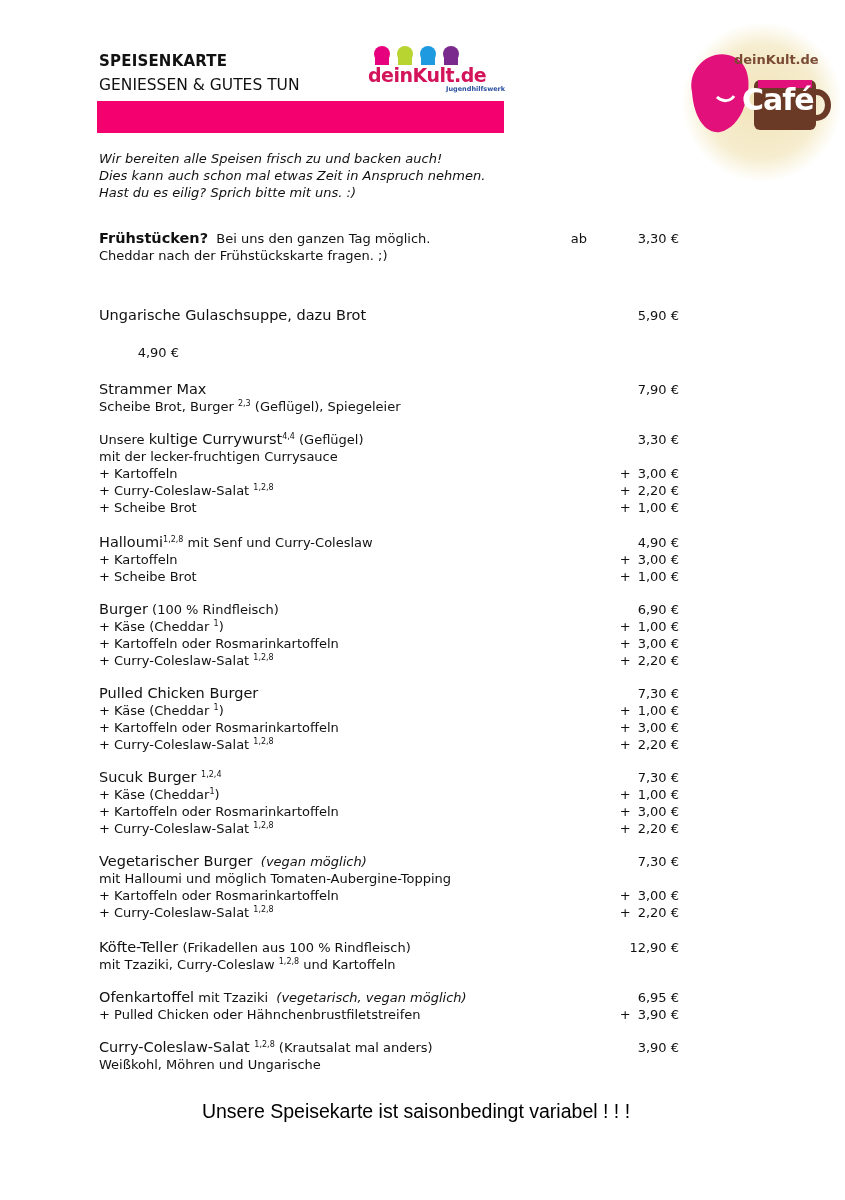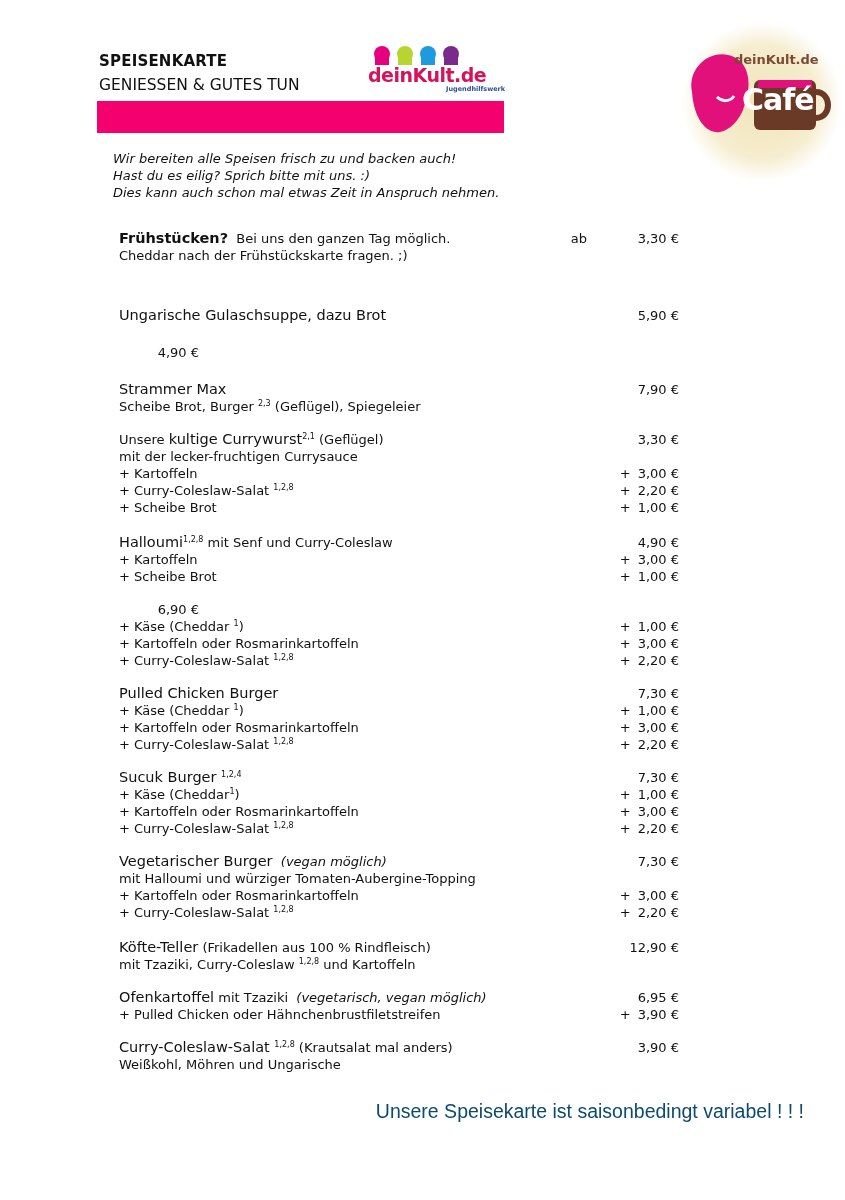--- a/index.html
+++ b/index.html
@@ -4,36 +4,36 @@
 <style>
   html, body { margin: 0; padding: 0; background: #ffffff; }
   body { width: 845px; height: 1200px; position: relative; overflow: hidden;
          font-family: "DejaVu Sans", sans-serif; color: #111; }
   .abs { position: absolute; }
   .title { left: 99px; top: 52px; font-size: 15px; font-weight: bold; letter-spacing: 0.2px; }
   .subtitle { left: 99px; top: 76px; font-size: 15.5px; }
   .pinkbar { left: 97px; top: 101px; width: 407px; height: 32px; background: #f5006f; }
   .logo1 { left: 368px; top: 42px; width: 140px; height: 56px; }
   .logo2 { left: 672px; top: 22px; width: 170px; height: 160px; }
-  .intro { left: 113px; top: 150px; font-size: 13px; font-style: italic; line-height: 17px; }
+  .intro { left: 99px; top: 150px; font-size: 13px; font-style: italic; line-height: 17px; }
   .intro div { white-space: nowrap; }
   .menu { left: 99px; top: 230px; width: 580px; font-size: 13px; }
   .item { position: relative; margin-bottom: 0; }
-  .line { display: flex; justify-content: space-between; align-items: baseline; height: 17px; line-height: 17px; white-space: nowrap; margin-left: 20px; }
+  .line { display: flex; justify-content: space-between; align-items: baseline; height: 17px; line-height: 17px; white-space: nowrap; }
   .line .txt { flex: 1; }
   .line .price { width: 80px; text-align: right; }
   .line .prefix { display: inline-block; width: 18px; text-align: left; }
   .line .ab { position: absolute; right: 92px; }
   .name-big { font-size: 14.5px; }
   sup { font-size: 8px; vertical-align: 5px; line-height: 0; }
   .it { font-style: italic; }
   .bold { font-weight: bold; font-size: 14.5px; }
   .gap-lg { height: 43px; }
-  .footer { left: 4px; width: 800px; top: 1100px; text-align: right; font-family: "Liberation Sans", sans-serif;
-            font-size: 19.5px; color: #0c4a6e; }
+  .footer { left: 16px; width: 800px; top: 1100px; text-align: center; font-family: "Liberation Sans", sans-serif;
+            font-size: 19.5px; color: #000000; }
 </style>
 </head>
 <body>
 
 <div class="abs title">SPEISENKARTE</div>
 <div class="abs subtitle">GENIESSEN &amp; GUTES TUN</div>
 <div class="abs pinkbar"></div>
 
 <div class="abs logo1">
   <svg width="140" height="56" viewBox="0 0 140 56">
@@ -67,22 +67,22 @@
     <rect x="82" y="58" width="62" height="50" rx="6" fill="#6b3a26"></rect>
     <rect x="86" y="58" width="54" height="8" fill="#e2107a"></rect>
     <path d="M144 70 C160 70 160 96 144 96" stroke="#6b3a26" stroke-width="6" fill="none"></path>
   </svg>
   <div class="abs" style="left:62px;top:30px;font-size:13px;font-weight:bold;color:#7a4a34;">deinKult.de</div>
   <div class="abs" style="left:70px;top:60px;font-size:30px;font-weight:bold;color:#ffffff;letter-spacing:-1px;">Café</div>
 </div>
 
 <div class="abs intro">
   <div>Wir bereiten alle Speisen frisch zu und backen auch!</div>
+  <div>Dies kann auch schon mal etwas Zeit in Anspruch nehmen.</div>
   <div>Hast du es eilig? Sprich bitte mit uns. :)</div>
-  <div>Dies kann auch schon mal etwas Zeit in Anspruch nehmen.</div>
 </div>
 
 <div class="abs menu">
   <div class="item">
     <div class="line">
       <span class="txt"><span class="bold">Frühstücken?</span>&nbsp; <span>Bei uns den ganzen Tag möglich.</span></span>
       <span class="ab">ab</span>
       <span class="price">3,30 €</span>
     </div>
     <div class="line">
@@ -109,21 +109,21 @@
           <span class="txt"><span class="name-big">Strammer Max</span></span>
           <span class="price">7,90 €</span>
         </div>
         <div class="line">
           <span class="txt"><span>Scheibe Brot, Burger </span><sup>2,3</sup><span> (Geflügel), Spiegeleier</span></span>
         </div>
       </div>
       <div style="height: 16px;"></div>
       <div class="item">
         <div class="line">
-          <span class="txt"><span>Unsere </span><span class="name-big">kultige Currywurst</span><sup>2,1</sup><span> (Geflügel)</span></span>
+          <span class="txt"><span>Unsere </span><span class="name-big">kultige Currywurst</span><sup>4,4</sup><span> (Geflügel)</span></span>
           <span class="price">3,30 €</span>
         </div>
         <div class="line">
           <span class="txt">mit der lecker-fruchtigen Currysauce</span>
         </div>
         <div class="line">
           <span class="txt"><span>+</span> <span>Kartoffeln</span></span>
           <span class="price"><span class="prefix">+</span><span>3,00 €</span></span>
         </div>
         <div class="line">
@@ -146,20 +146,21 @@
           <span class="price"><span class="prefix">+</span><span>3,00 €</span></span>
         </div>
         <div class="line">
           <span class="txt"><span>+</span> <span>Scheibe Brot</span></span>
           <span class="price"><span class="prefix">+</span><span>1,00 €</span></span>
         </div>
       </div>
       <div style="height: 16px;"></div>
       <div class="item">
         <div class="line">
+          <span class="txt"><span class="name-big">Burger</span><span> (100 % Rindfleisch)</span></span>
           <span class="price">6,90 €</span>
         </div>
         <div class="line">
           <span class="txt"><span>+</span> <span>Käse (Cheddar </span><sup>1</sup><span>)</span></span>
           <span class="price"><span class="prefix">+</span><span>1,00 €</span></span>
         </div>
         <div class="line">
           <span class="txt"><span>+</span> <span>Kartoffeln oder Rosmarinkartoffeln</span></span>
           <span class="price"><span class="prefix">+</span><span>3,00 €</span></span>
         </div>
@@ -206,21 +207,21 @@
           <span class="price"><span class="prefix">+</span><span>2,20 €</span></span>
         </div>
       </div>
       <div style="height: 16px;"></div>
       <div class="item">
         <div class="line">
           <span class="txt"><span class="name-big">Vegetarischer Burger</span>&nbsp;&nbsp;<span class="it">(vegan möglich)</span></span>
           <span class="price">7,30 €</span>
         </div>
         <div class="line">
-          <span class="txt">mit Halloumi und würziger Tomaten-Aubergine-Topping</span>
+          <span class="txt">mit Halloumi und möglich Tomaten-Aubergine-Topping</span>
         </div>
         <div class="line">
           <span class="txt"><span>+</span> <span>Kartoffeln oder Rosmarinkartoffeln</span></span>
           <span class="price"><span class="prefix">+</span><span>3,00 €</span></span>
         </div>
         <div class="line">
           <span class="txt"><span>+</span> <span>Curry-Coleslaw-Salat </span><sup>1,2,8</sup></span>
           <span class="price"><span class="prefix">+</span><span>2,20 €</span></span>
         </div>
       </div>

